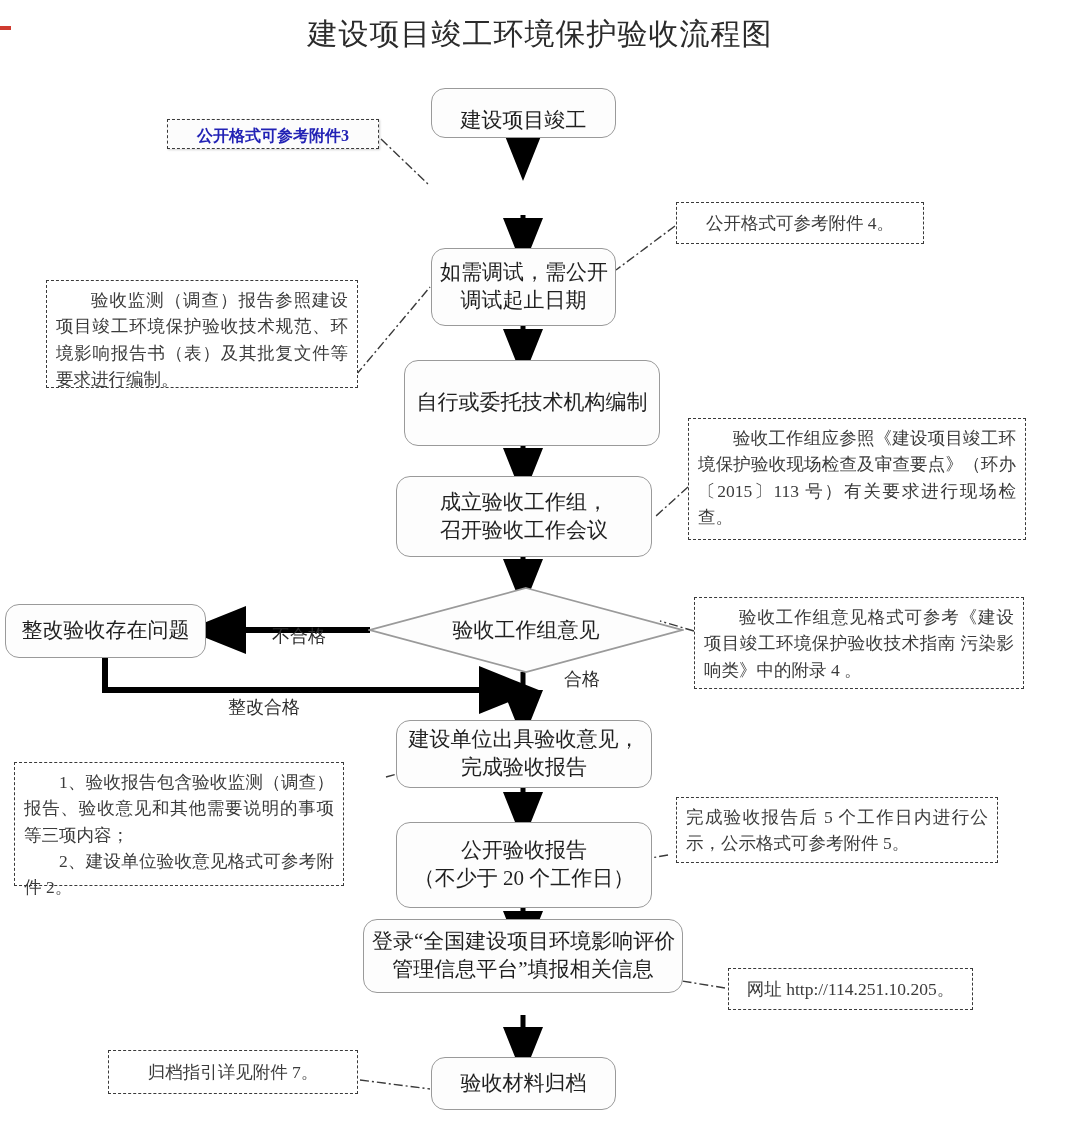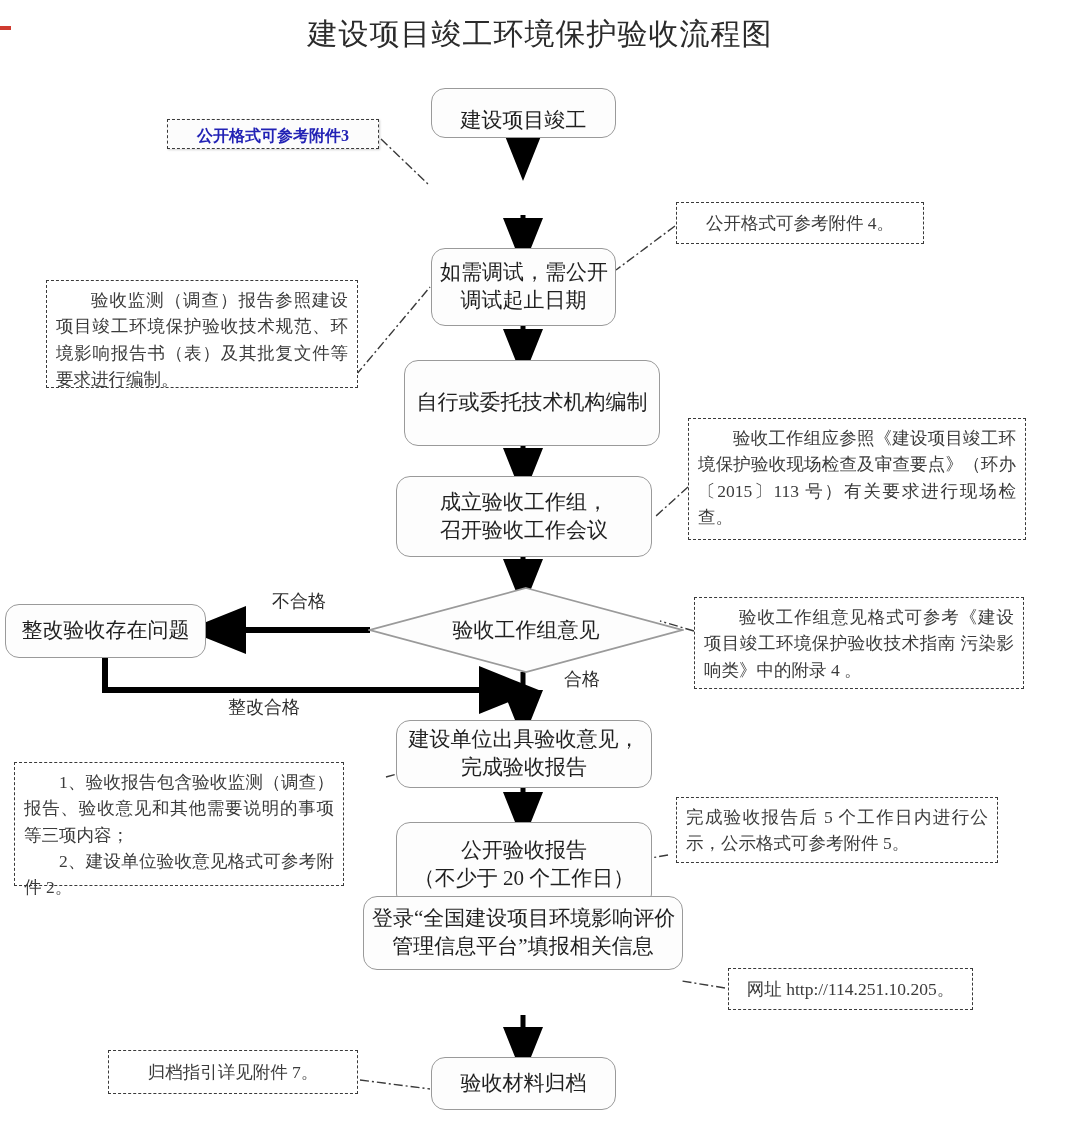--- a/index.html
+++ b/index.html
@@ -227,34 +227,34 @@
     </span>
   </div>
 
   <div class="node" style="left:396px; top:822px; width:256px; height:86px;">
     <span class="lines">
       <span class="l">公开验收报告</span>
       <span class="l">（不少于 20 个工作日）</span>
     </span>
   </div>
 
-  <div class="node" style="left:363px; top:896px; width:320px; height:74px;">
+  <div class="node" style="left:363px; top:919px; width:320px; height:74px;">
     <span class="lines">
       <span class="l">登录“全国建设项目环境影响评价</span>
       <span class="l">管理信息平台”填报相关信息</span>
     </span>
   </div>
 
   <div class="node" style="left:431px; top:1057px; width:185px; height:53px;">
     <span class="lines">
         <span class="l">验收材料归档</span>
       </span>
   </div>
 
-  <div class="edge-label" style="left:272px; top:589px;">不合格</div>
+  <div class="edge-label" style="left:272px; top:624px;">不合格</div>
   <div class="edge-label" style="left:228px; top:695px;">整改合格</div>
   <div class="edge-label" style="left:564px; top:667px;">合格</div>
 
   <div class="note blue center" style="left:167px; top:119px; width:212px; height:30px; font-size:16px; padding:0 6px;align-items:flex-end;">
     <span>公开格式可参考附件3</span>
   </div>
 
   <div class="note center" style="left:676px; top:202px; width:248px; height:42px;">
     <span>公开格式可参考附件 4。</span>
   </div>

